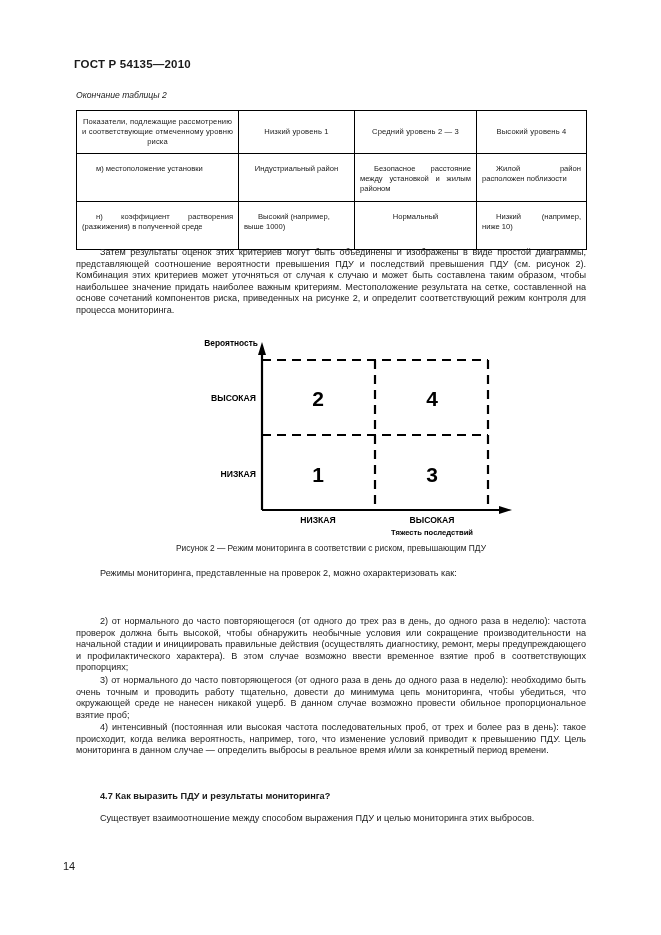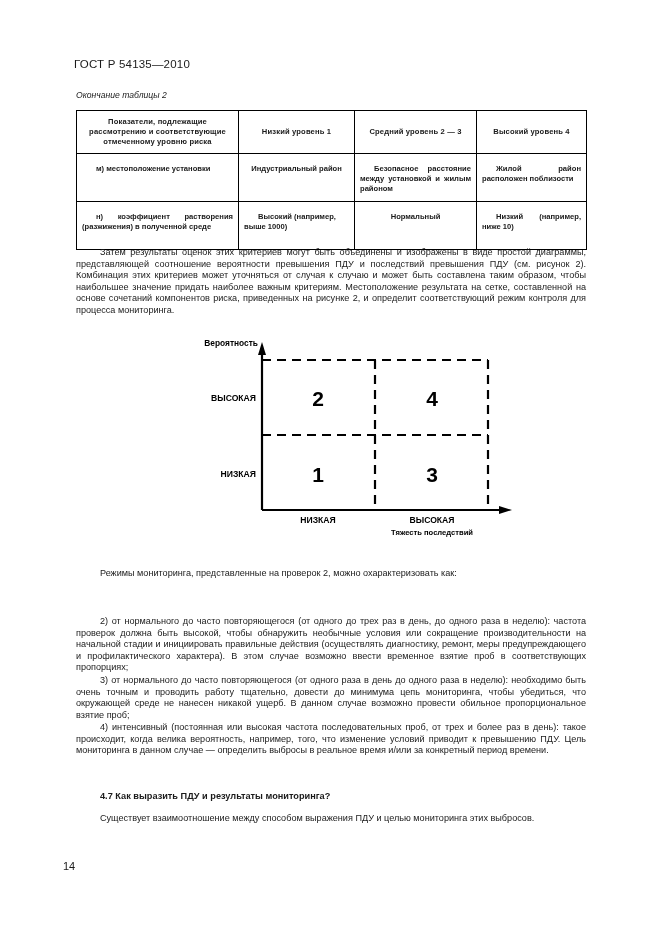--- a/index.html
+++ b/index.html
@@ -21,21 +21,21 @@
     width: 661px;
     height: 935px;
     background: #ffffff;
   }
   
   .doc-header {
     position: absolute;
     left: 74px;
     top: 58px;
     font-size: 11.5px;
-    font-weight: normal;
+    font-weight: bold;
     letter-spacing: 0.2px;
   }
   .table-caption {
     position: absolute;
     left: 76px;
     top: 90px;
     font-size: 8.6px;
     font-style: italic;
   }
   
@@ -46,21 +46,21 @@
     width: 510px;
     border-collapse: collapse;
     table-layout: fixed;
     font-size: 7.6px;
   }
   .data-table td, .data-table th {
     border: 0.8px solid #000;
     vertical-align: top;
     padding: 10px 5px 5px 5px;
     line-height: 1.32;
-    font-weight: bold;
+    font-weight: normal;
   }
   .data-table thead td {
     text-align: center;
     padding-top: 6px;
     padding-bottom: 6px;
     vertical-align: middle;
     letter-spacing: 0.15px;
   }
   .data-table thead td.hd-first {
     text-align: center;
@@ -193,20 +193,21 @@
 
       <text x="356" y="203" text-anchor="middle" font-family="Liberation Sans, sans-serif" font-size="7.6" font-weight="bold" fill="#000">Тяжесть последствий</text>
 
       <text x="242" y="74" text-anchor="middle" font-family="Liberation Sans, sans-serif" font-size="21" font-weight="bold" fill="#000">2</text>
       <text x="356" y="74" text-anchor="middle" font-family="Liberation Sans, sans-serif" font-size="21" font-weight="bold" fill="#000">4</text>
       <text x="242" y="150" text-anchor="middle" font-family="Liberation Sans, sans-serif" font-size="21" font-weight="bold" fill="#000">1</text>
       <text x="356" y="150" text-anchor="middle" font-family="Liberation Sans, sans-serif" font-size="21" font-weight="bold" fill="#000">3</text>
     </svg>
   </div>
 
+  <div class="fig-caption">Рисунок 2 — Режим мониторинга в соответствии с риском, превышающим ПДУ</div>
 
   <div class="para ind" style="top:568px;">Режимы мониторинга, представленные на проверок 2, можно охарактеризовать как:</div>
 
 
   <div class="para hang" style="top:616px;">2) от нормального до часто повторяющегося (от одного до трех раз в день, до одного раза в неделю): частота проверок должна быть высокой, чтобы обнаружить необычные условия или сокращение производительности на начальной стадии и инициировать правильные действия (осуществлять диагностику, ремонт, меры предупреждающего и профилактического характера). В этом случае возможно ввести временное взятие проб в соответствующих пропорциях;</div>
 
   <div class="para hang" style="top:675px;">3) от нормального до часто повторяющегося (от одного раза в день до одного раза в неделю): необходимо быть очень точным и проводить работу тщательно, довести до минимума цепь мониторинга, чтобы убедиться, что окружающей среде не нанесен никакой ущерб. В данном случае возможно провести обильное пропорциональное взятие проб;</div>
 
   <div class="para hang" style="top:722px;">4) интенсивный (постоянная или высокая частота последовательных проб, от трех и более раз в день): такое происходит, когда велика вероятность, например, того, что изменение условий приводит к превышению ПДУ. Цель мониторинга в данном случае — определить выбросы в реальное время и/или за конкретный период времени.</div>
 

